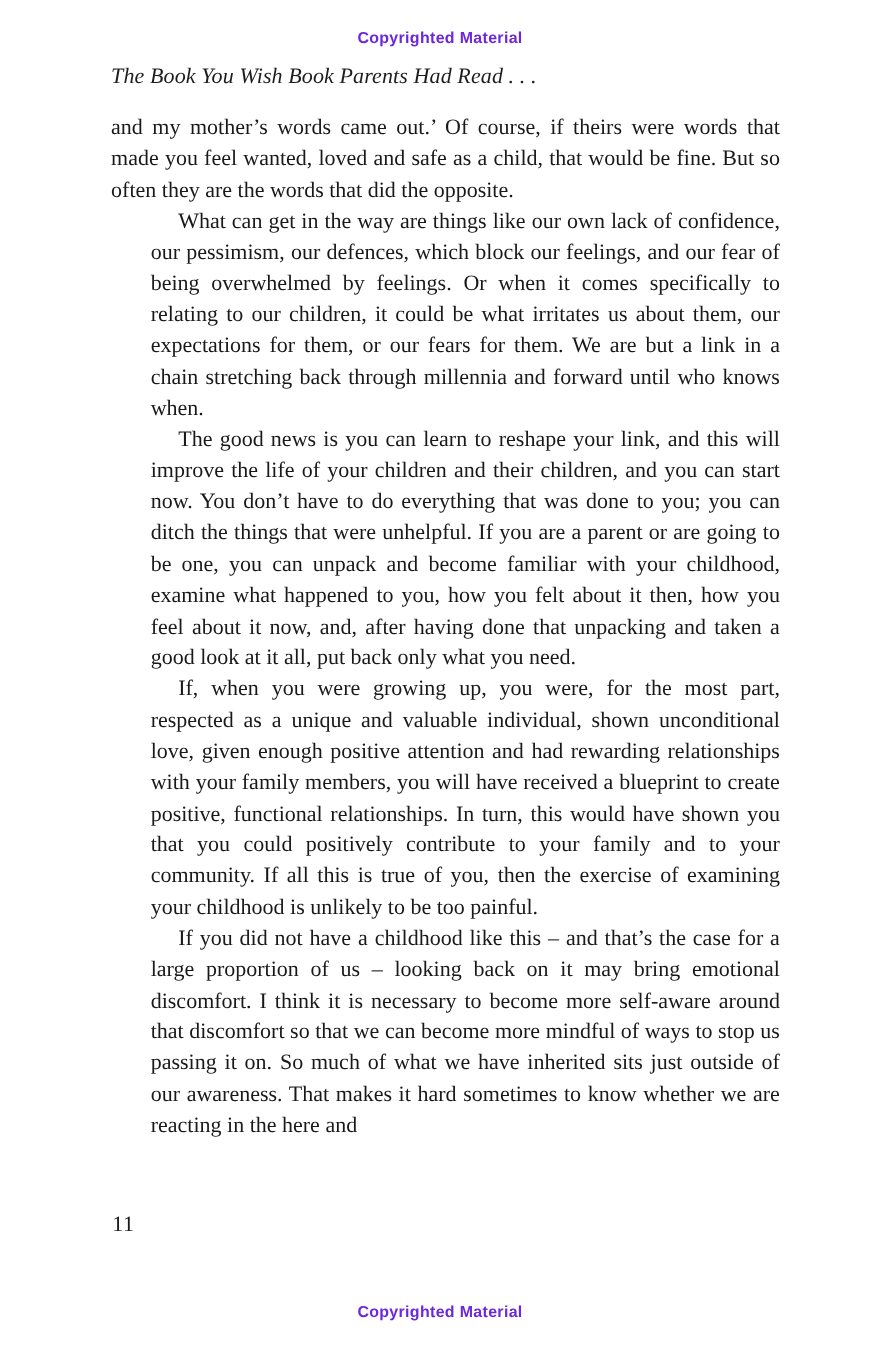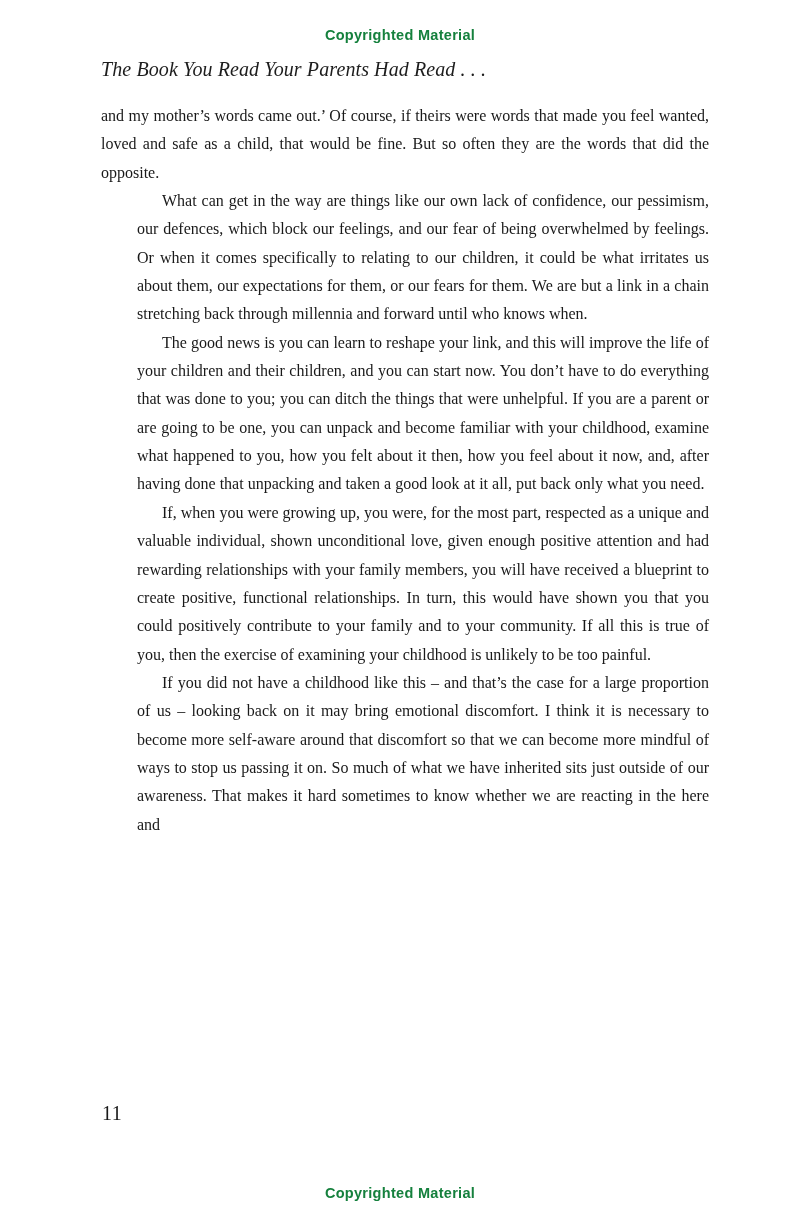--- a/index.html
+++ b/index.html
@@ -13,40 +13,40 @@
   }
   .copyright-notice {
     position: absolute;
     left: 0;
     width: 800px;
     text-align: center;
     font-family: "Liberation Sans", "DejaVu Sans", sans-serif;
     font-size: 14.5px;
     font-weight: 700;
     letter-spacing: 0.3px;
-    color: #15803d;
+    color: #6d28d9;
   }
   .copyright-notice.top { top: 27px; }
   .copyright-notice.bottom { top: 1185px; }
   .running-header {
     position: absolute;
     left: 101px;
     top: 58px;
     font-family: "Liberation Serif", "DejaVu Serif", serif;
     font-style: italic;
     font-size: 20px;
     color: #1d1d1d;
     letter-spacing: 0.1px;
   }
   .body-text {
     position: absolute;
     left: 101px;
     top: 102px;
     width: 608px;
-    font-size: 16px;
+    font-size: 20px;
     line-height: 28.35px;
     color: #191919;
     text-align: justify;
   }
   .body-text p { margin: 0; }
   .body-text p.indented { text-indent: 25px; margin-left: 36px; }
   .page-number {
     position: absolute;
     left: 102px;
     top: 1102px;
@@ -54,21 +54,21 @@
     font-variant-numeric: oldstyle-nums;
     color: #191919;
     letter-spacing: 0.5px;
   }
 </style>
 </head>
 <body>
 
 <div class="copyright-notice top">Copyrighted Material</div>
 
-<div class="running-header">The Book You Read Your Parents Had Read . . .</div>
+<div class="running-header">The Book You Wish Book Parents Had Read . . .</div>
 
 <div class="body-text">
   <p>and my mother’s words came out.’ Of course, if theirs were words that made you feel wanted, loved and safe as a child, that would be fine. But so often they are the words that did the opposite.</p>
   <p class="indented">What can get in the way are things like our own lack of confidence, our pessimism, our defences, which block our feelings, and our fear of being overwhelmed by feelings. Or when it comes specifically to relating to our children, it could be what irritates us about them, our expectations for them, or our fears for them. We are but a link in a chain stretching back through millennia and forward until who knows when.</p>
   <p class="indented">The good news is you can learn to reshape your link, and this will improve the life of your children and their children, and you can start now. You don’t have to do everything that was done to you; you can ditch the things that were unhelpful. If you are a parent or are going to be one, you can unpack and become familiar with your childhood, examine what happened to you, how you felt about it then, how you feel about it now, and, after having done that unpacking and taken a good look at it all, put back only what you need.</p>
   <p class="indented">If, when you were growing up, you were, for the most part, respected as a unique and valuable individual, shown unconditional love, given enough positive attention and had rewarding relationships with your family members, you will have received a blueprint to create positive, functional relationships. In turn, this would have shown you that you could positively contribute to your family and to your community. If all this is true of you, then the exercise of examining your childhood is unlikely to be too painful.</p>
   <p class="indented">If you did not have a childhood like this – and that’s the case for a large proportion of us – looking back on it may bring emotional discomfort. I think it is necessary to become more self-aware around that discomfort so that we can become more mindful of ways to stop us passing it on. So much of what we have inherited sits just outside of our awareness. That makes it hard sometimes to know whether we are reacting in the here and</p>
 </div>
 
 <div class="page-number">11</div>

